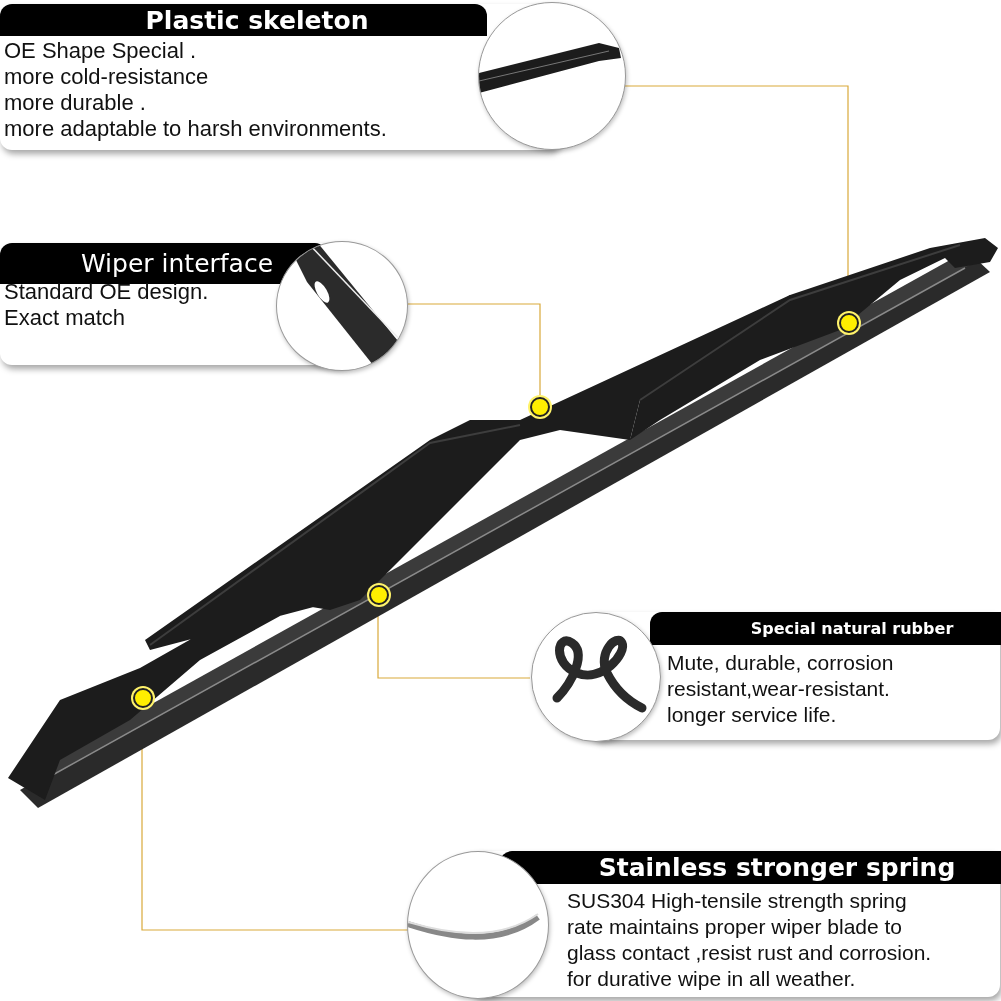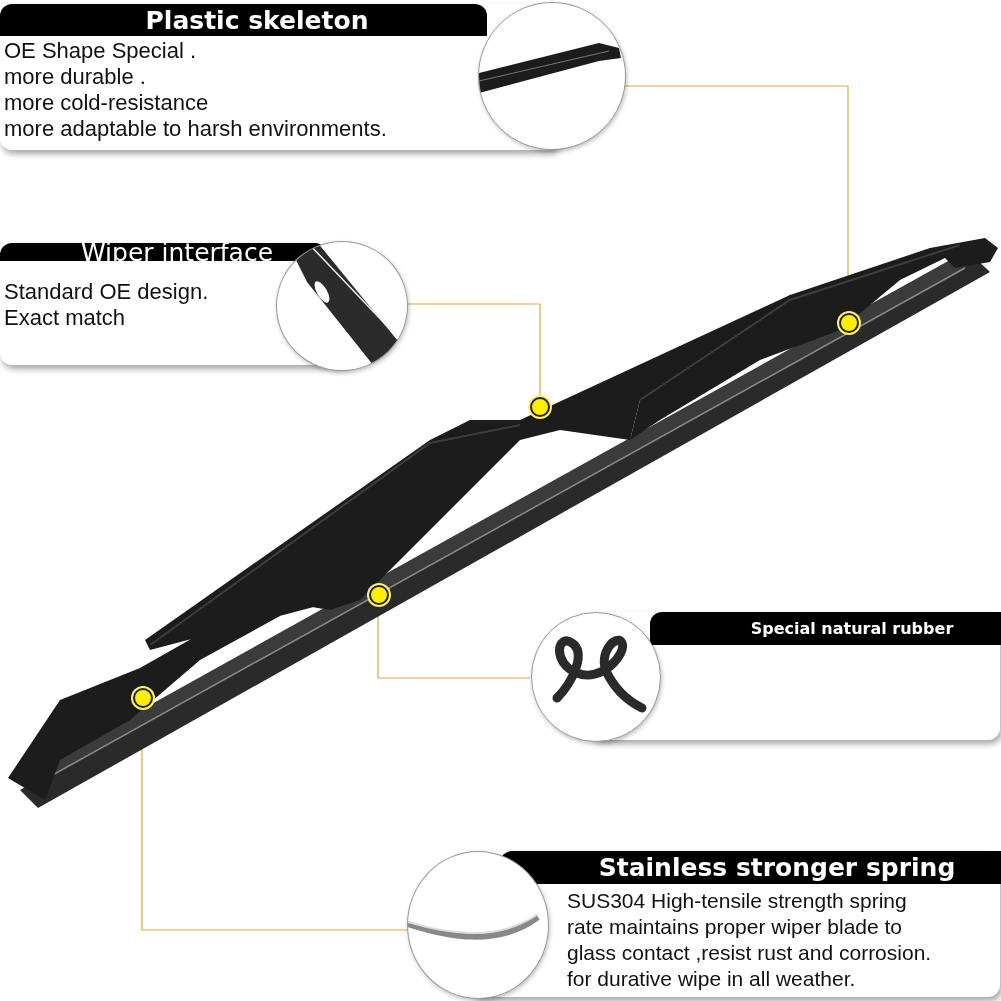--- a/index.html
+++ b/index.html
@@ -40,49 +40,54 @@
 
 <div class="dot" style="left:839px;top:313px;"></div>
 <div class="dot" style="left:530px;top:397px;"></div>
 <div class="dot" style="left:369px;top:585px;"></div>
 <div class="dot" style="left:133px;top:688px;"></div>
 
 <div class="card" style="left:0;top:4px;width:560px;height:146px;">
   <div class="title-bar" style="left:0;top:0;width:460px;height:32px;font-size:25px;">Plastic skeleton</div>
   <div class="body-text" style="left:4px;top:34px;font-size:22px;line-height:26px;">
     <div>OE Shape Special .</div>
+    <div>more cold-resistance</div>
     <div>more durable .</div>
-    <div>more cold-resistance</div>
     <div>more adaptable to harsh environments.</div>
   </div>
 </div>
 <div class="circle" style="left:478px;top:2px;width:146px;height:146px;">
   <svg width="146" height="146">
     <polygon points="0,70 120,40 140,45 142,55 120,58 0,90" fill="#1c1c1c"></polygon>
     <line x1="0" y1="78" x2="130" y2="48" stroke="#777" stroke-width="1"></line>
   </svg>
 </div>
 
 <div class="card" style="left:0;top:243px;width:350px;height:122px;">
-  <div class="title-bar" style="left:0;top:0;width:300px;height:18px;font-size:25px;font-weight:normal;">Wiper interface</div>
+  <div class="title-bar" style="left:0;top:0;width:300px;height:41px;font-size:25px;font-weight:normal;">Wiper interface</div>
   <div class="body-text" style="left:4px;top:36px;font-size:22px;line-height:26px;">
     <div>Standard OE design.</div>
     <div>Exact match</div>
   </div>
 </div>
 <div class="circle" style="left:276px;top:241px;width:130px;height:128px;">
   <svg width="130" height="128">
     <polygon points="10,0 40,0 130,110 130,128 100,128 30,40" fill="#2b2b2b"></polygon>
     <line x1="30" y1="0" x2="130" y2="105" stroke="#eee" stroke-width="1.5"></line>
     <ellipse cx="45" cy="50" rx="5" ry="12" fill="#fff" transform="rotate(-30 45 50)"></ellipse>
   </svg>
 </div>
 
 <div class="card" style="left:590px;top:612px;width:410px;height:128px;">
   <div class="title-bar" style="left:60px;top:0;width:350px;height:33px;font-size:16px;">Special natural rubber</div>
+  <div class="body-text" style="left:77px;top:38px;font-size:21px;line-height:26px;">
+    <div>Mute, durable, corrosion</div>
+    <div>resistant,wear-resistant.</div>
+    <div>longer service life.</div>
+  </div>
 </div>
 <div class="circle" style="left:531px;top:612px;width:128px;height:128px;">
   <svg width="128" height="128">
     <path d="M25,85 C40,70 55,40 40,30 C25,20 20,50 45,60 C70,70 95,40 90,30 C85,20 65,40 75,60 C85,80 100,90 110,95" stroke="#2a2a2a" stroke-width="9" fill="none" stroke-linecap="round"></path>
   </svg>
 </div>
 
 <div class="card" style="left:470px;top:851px;width:530px;height:146px;">
   <div class="title-bar" style="left:30px;top:0;width:500px;height:33px;font-size:25px;">Stainless stronger spring</div>
   <div class="body-text" style="left:97px;top:37px;font-size:21px;line-height:26px;">

